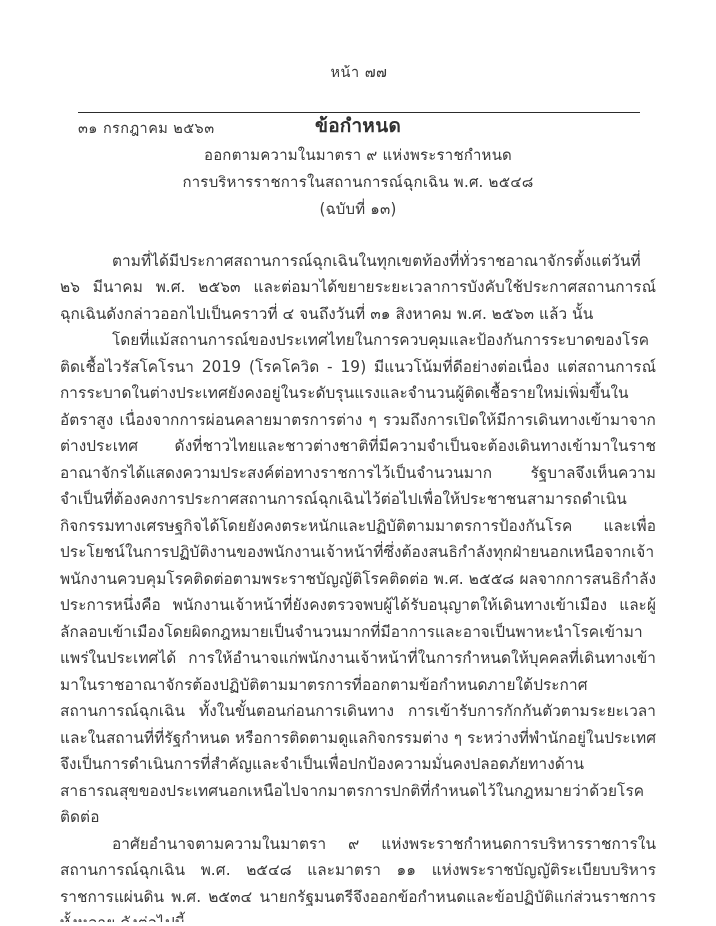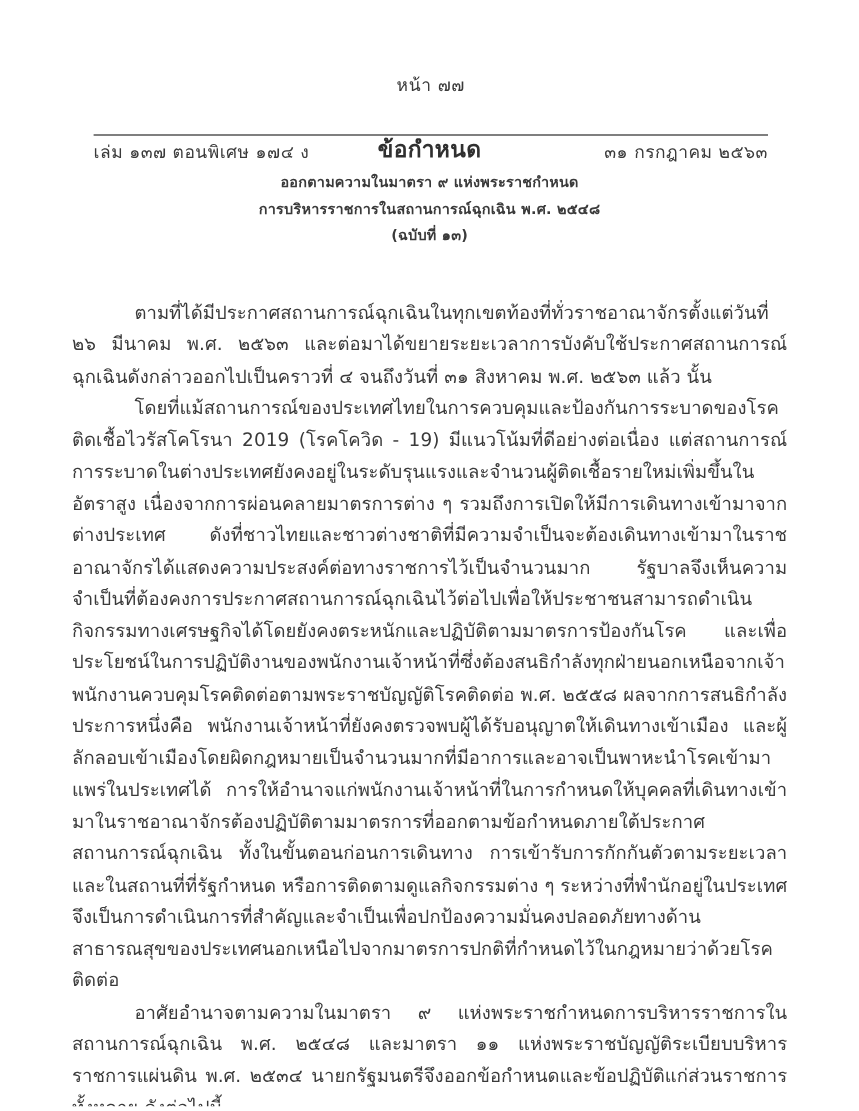--- a/index.html
+++ b/index.html
@@ -67,27 +67,26 @@
   }
   .doc-title {
     font-size: 19px;
     font-weight: bold;
     line-height: 1.45;
     letter-spacing: 0.3px;
     color: #303030;
     white-space: pre;
   }
   .subtitle {
-    font-size: 12px;
+    font-size: 15px;
     line-height: 1.62;
     letter-spacing: 0.2px;
     color: #3a3a3a;
     white-space: pre;
     margin-top: 3px;
-    font-weight: bold;
   }
 
   
   .body {
     position: absolute;
     left: 60px;
     top: 248px;
     width: 596px;
   }
   .para {
@@ -107,21 +106,20 @@
   }
 </style>
 </head>
 <body>
 
 <div class="page">
 
   <div class="masthead">
     <div class="folio-line">หน้า ๗๗</div>
     <div class="masthead-row">
-      <span class="mh-left">เล่ม ๑๓๗ ตอนพิเศษ ๑๗๔ ง</span>
       <span class="mh-right">๓๑ กรกฎาคม ๒๕๖๓</span>
     </div>
   </div>
   <div class="rule"></div>
 
   <div class="title-block">
     <div class="doc-title">ข้อกำหนด</div>
     <div class="subtitle">ออกตามความในมาตรา ๙ แห่งพระราชกำหนด</div>
     <div class="subtitle">การบริหารราชการในสถานการณ์ฉุกเฉิน พ.ศ. ๒๕๔๘</div>
     <div class="subtitle">(ฉบับที่ ๑๓)</div>

